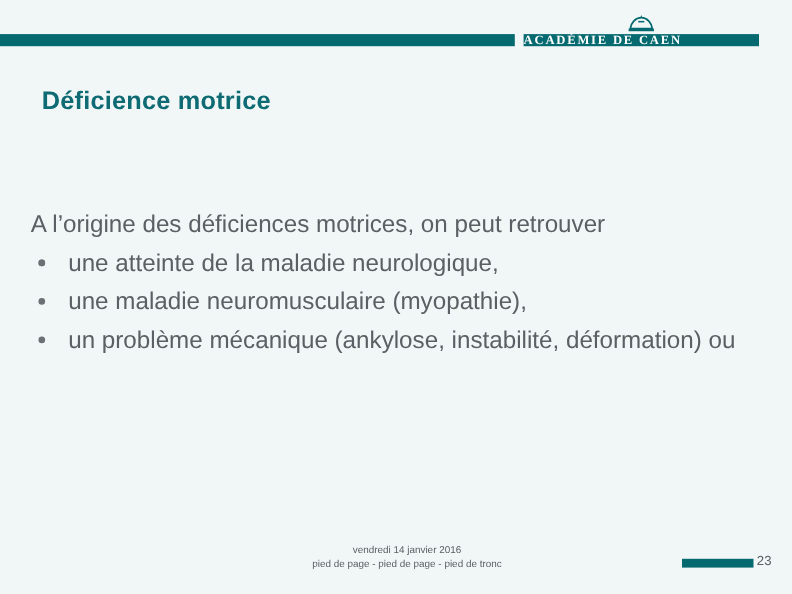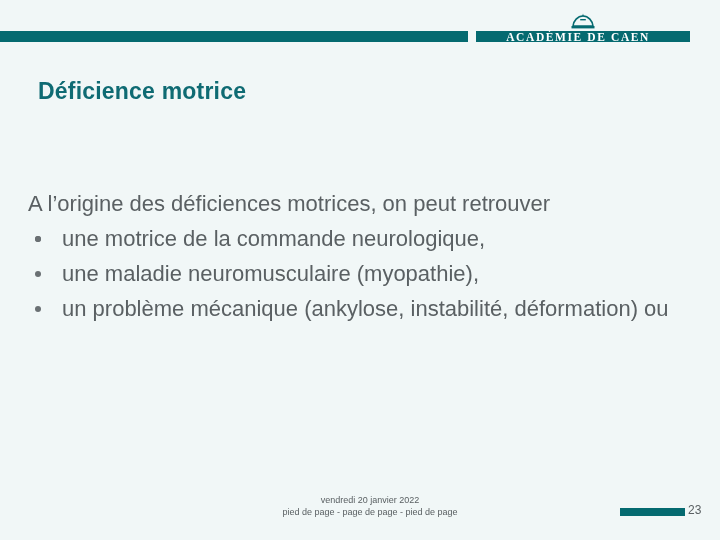--- a/index.html
+++ b/index.html
@@ -52,21 +52,21 @@
     top: 0;
     transform: translateX(-50%);
     width: 34px;
     height: 20px;
   }
   .logo-text {
     position: absolute;
     left: 0;
     top: 19px;
     width: 174px;
-    text-align: right;
+    text-align: left;
     color: #ffffff;
     font-family: "Liberation Serif", serif;
     font-weight: bold;
     font-size: 11.5px;
     letter-spacing: 1.6px;
     line-height: 13px;
     white-space: nowrap;
   }
 
   
@@ -183,31 +183,31 @@
 
 <div class="slide-body">
   <p class="body-lead">A l’origine des déficiences motrices, on peut retrouver</p>
 
   <ul class="bullet-list">
     <li class="bullet-item">
       <span class="bullet-dot"></span>
     </li>
     <li class="bullet-item">
       <span class="bullet-dot"></span>
-      <span>une motrice de la commande neurologique,</span>
+      <span>une atteinte de la maladie neurologique,</span>
     </li>
     <li class="bullet-item">
       <span class="bullet-dot"></span>
       <span>une maladie neuromusculaire (myopathie),</span>
     </li>
     <li class="bullet-item">
       <span class="bullet-dot"></span>
       <span>un problème mécanique (ankylose, instabilité, déformation) ou</span>
     </li>
   </ul>
 </div>
 
 <div class="slide-footer">
-  <div class="footer-date">vendredi 20 janvier 2022</div>
-  <div class="footer-note">pied de page - page de page - pied de page</div>
+  <div class="footer-date">vendredi 14 janvier 2016</div>
+  <div class="footer-note">pied de page - pied de page - pied de tronc</div>
 </div>
 <div class="footer-rule"></div>
 <div class="footer-pagenum">23</div>
 
 </body></html>

